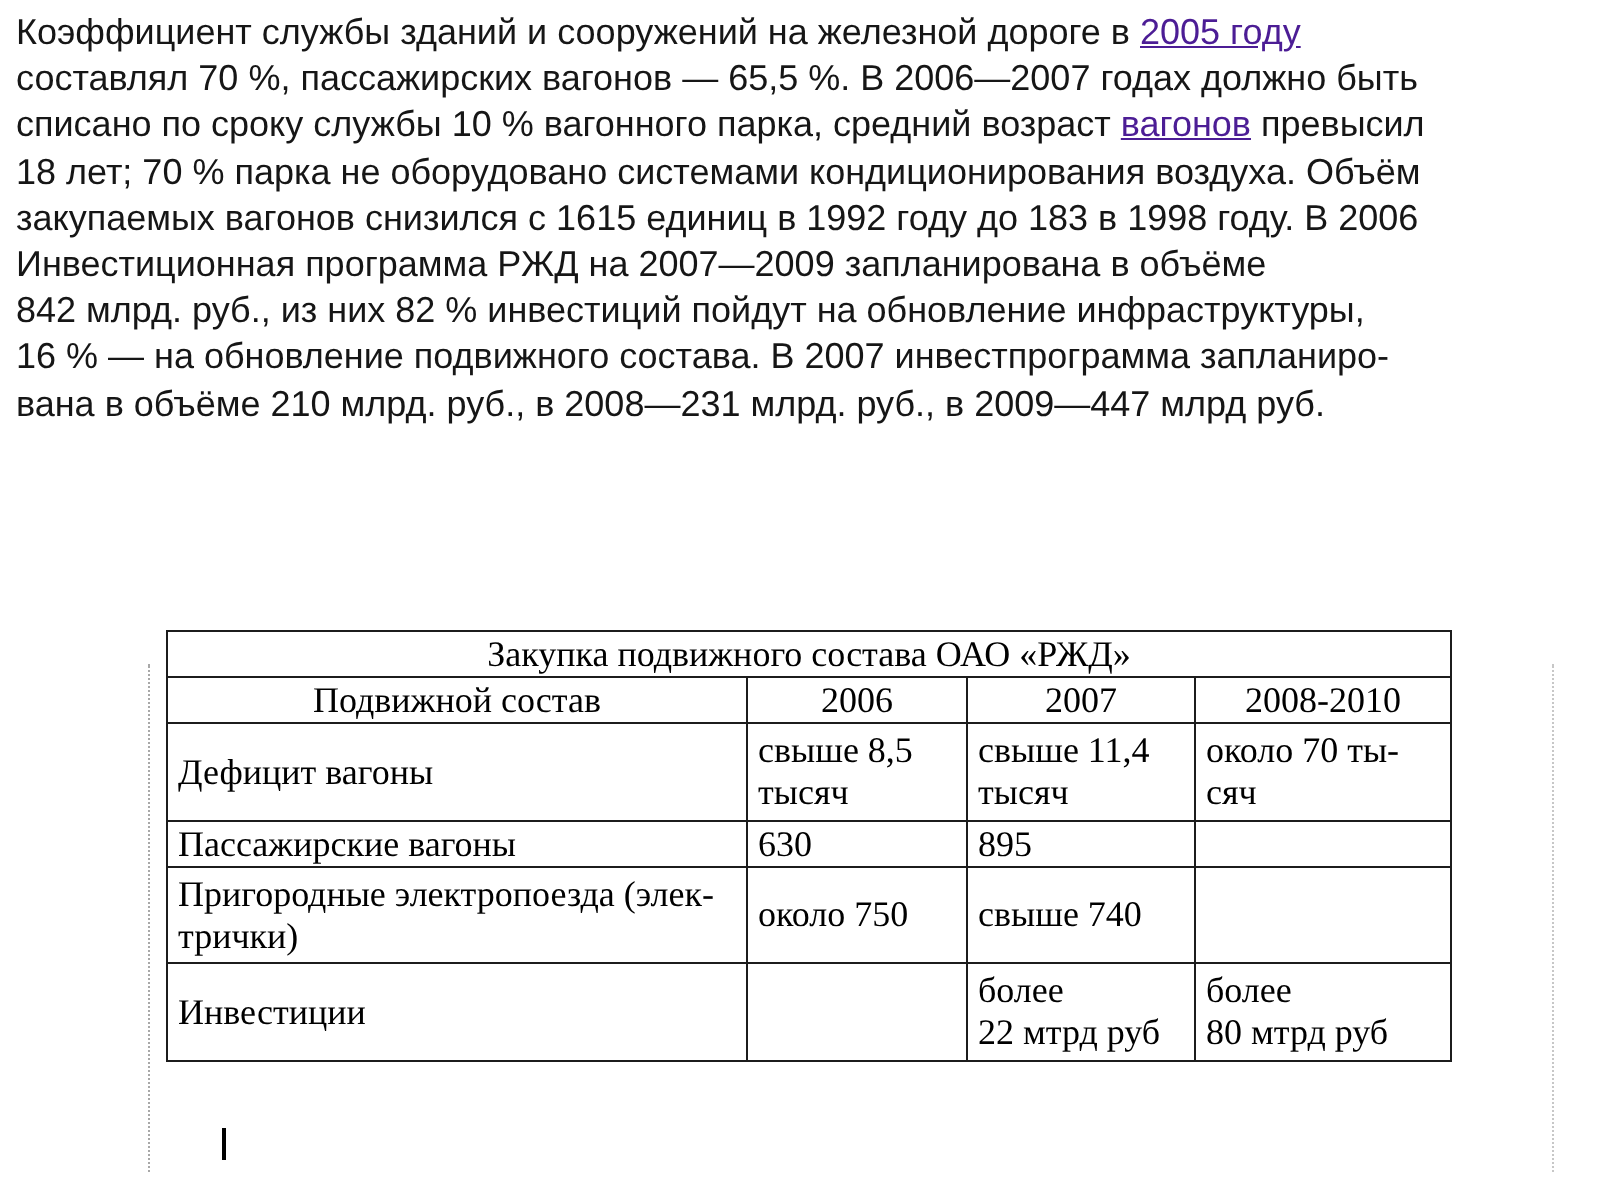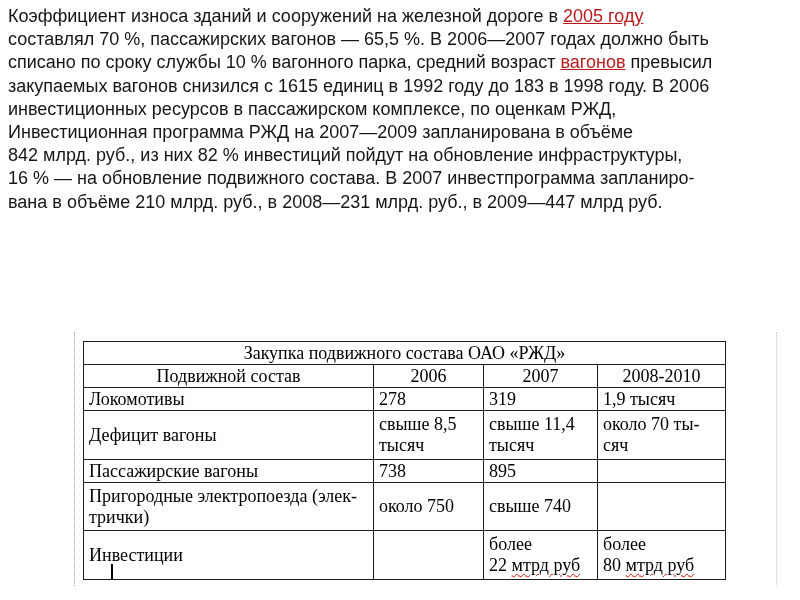--- a/index.html
+++ b/index.html
@@ -2,55 +2,55 @@
 <html><head>
 <meta charset="utf-8">
 <style>
   html,body { margin:0; padding:0; }
   .page {
     position:relative; width:800px; height:600px; background:#ffffff;
     font-family:"Liberation Sans", sans-serif; color:#161616; overflow:hidden;
   }
   .textblock { position:absolute; left:8px; top:5px; font-size:18px; line-height:23.2px; }
   .ln { margin:0; white-space:nowrap; }
-  .lnk { color:#b91c1c; text-decoration:underline; cursor:pointer; }
+  .lnk { color:#4c1d95; text-decoration:underline; cursor:pointer; }
   .heading { font-weight:bold; font-style:italic; }
-  .tbl-wrap { position:absolute; left:83px; top:341px; }
+  .tbl-wrap { position:absolute; left:83px; top:315px; }
   table.data {
     border-collapse:collapse; table-layout:fixed; width:642px;
     font-family:"Liberation Serif", serif; font-size:18px; color:#000;
   }
   table.data td {
     border:1px solid #1c1c1c; padding:0 5px; vertical-align:middle;
     line-height:21px; overflow:hidden;
   }
   .h23 { height:23px; } .h48 { height:48px; } .h49 { height:49px; }
   .c { text-align:center; }
   .pre { white-space:pre-line; }
   .misspell {
-    text-decoration:underline; text-decoration-style:wavy;
+    text-decoration-style:wavy;
     text-decoration-color:#cc1100; text-decoration-thickness:1px;
     text-underline-offset:2px;
   }
   .ph-border { position:absolute; width:0; border-left:1px dotted #9a9a9a; }
   .ph-left  { left:74px;  top:332px; height:254px; opacity:.85; }
   .ph-right { left:776px; top:332px; height:254px; opacity:.55; }
   .caret { position:absolute; left:111px; top:564px; width:2px; height:16px; background:#000; }
 </style>
 </head>
 <body>
 
 <div class="page">
 
   <div class="textblock">
-    <p class="ln"><span>Коэффициент износа зданий и сооружений на железной дороге в </span><a class="lnk">2005 году</a></p>
+    <p class="ln"><span>Коэффициент службы зданий и сооружений на железной дороге в </span><a class="lnk">2005 году</a></p>
     <p class="ln">составлял 70 %, пассажирских вагонов — 65,5 %. В 2006—2007 годах должно быть</p>
     <p class="ln"><span>списано по сроку службы 10 % вагонного парка, средний возраст </span><a class="lnk">вагонов</a><span> превысил</span></p>
+    <p class="ln">18 лет; 70 % парка не оборудовано системами кондиционирования воздуха. Объём</p>
     <p class="ln">закупаемых вагонов снизился с 1615 единиц в 1992 году до 183 в 1998 году. В 2006</p>
-    <p class="ln">инвестиционных ресурсов в пассажирском комплексе, по оценкам РЖД,</p>
     <p class="ln">Инвестиционная программа РЖД на 2007—2009 запланирована в объёме</p>
     <p class="ln">842 млрд. руб., из них 82 % инвестиций пойдут на обновление инфраструктуры,</p>
     <p class="ln">16 % — на обновление подвижного состава. В 2007 инвестпрограмма запланиро-</p>
     <p class="ln">вана в объёме 210 млрд. руб., в 2008—231 млрд. руб., в 2009—447 млрд руб.</p>
   </div>
 
   <div class="ph-border ph-left"></div>
   <div class="ph-border ph-right"></div>
 
   <div class="tbl-wrap">
@@ -64,38 +64,32 @@
       <tbody>
           <tr class="h23">
         <td colspan="4" class="c">Закупка подвижного состава ОАО «РЖД»</td>
       </tr>
       <tr class="h23">
         <td class="c">Подвижной состав</td>
         <td class="c">2006</td>
         <td class="c">2007</td>
         <td class="c">2008-2010</td>
       </tr>
-      <tr class="h23">
-        <td>Локомотивы</td>
-        <td>278</td>
-        <td>319</td>
-        <td>1,9 тысяч</td>
-      </tr>
       <tr class="h49">
         <td>Дефицит вагоны</td>
         <td class="pre">свыше 8,5
 тысяч</td>
         <td class="pre">свыше 11,4
 тысяч</td>
         <td class="pre">около 70 ты-
 сяч</td>
       </tr>
       <tr class="h23">
         <td>Пассажирские вагоны</td>
-        <td>738</td>
+        <td>630</td>
         <td>895</td>
         <td></td>
       </tr>
       <tr class="h48">
         <td class="pre">Пригородные электропоезда (элек-
 трички)</td>
         <td>около 750</td>
         <td>свыше 740</td>
         <td></td>
       </tr>

